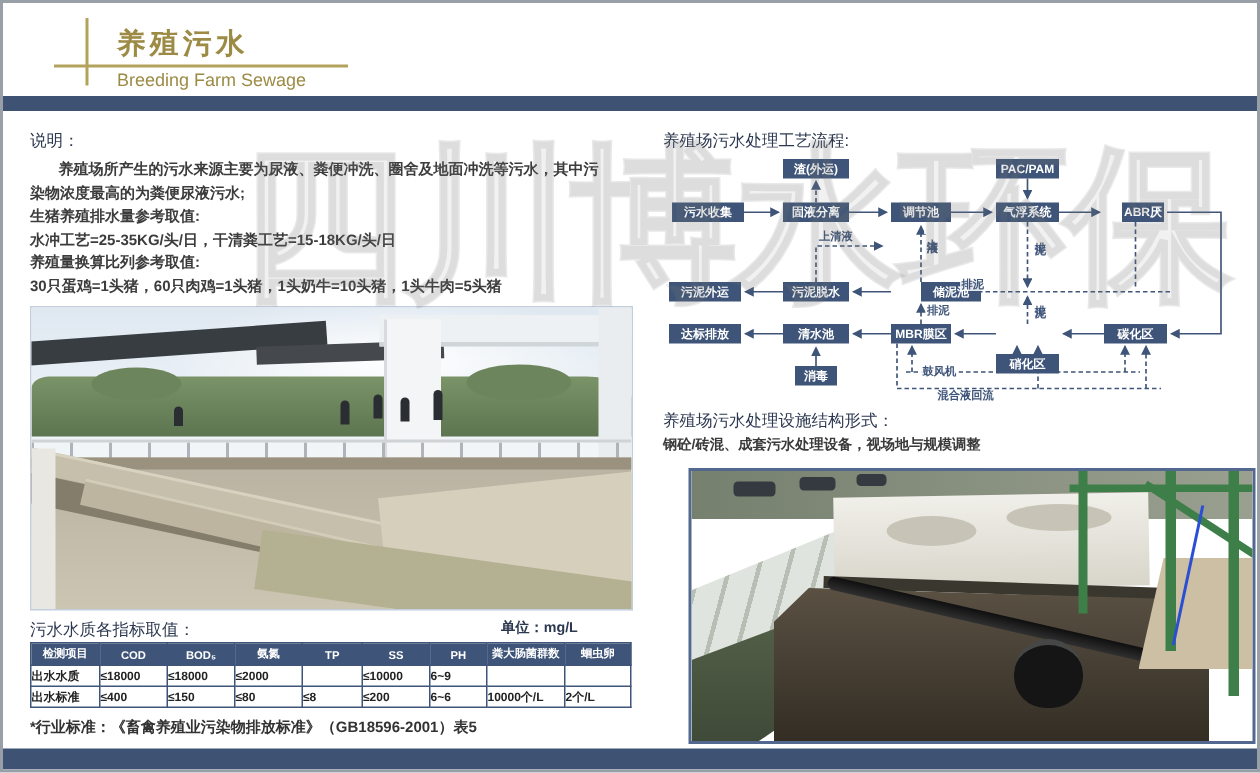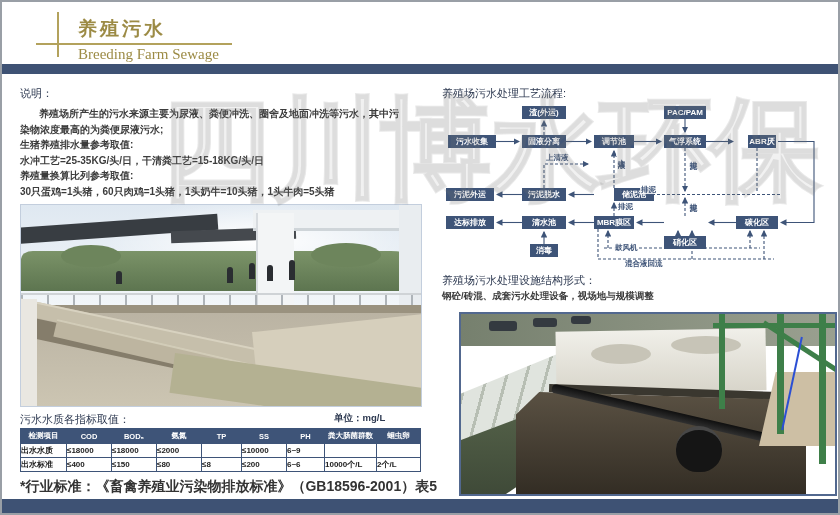--- a/index.html
+++ b/index.html
@@ -3,39 +3,39 @@
 <meta charset="utf-8">
 <style>
   html,body{margin:0;padding:0;background:#c8cccf;}
   #page{position:relative;width:840px;height:515px;background:#fff;border:2px solid #999fa6;
         box-sizing:border-box;overflow:hidden;font-family:"Liberation Sans","DejaVu Sans",sans-serif;}
   .abs{position:absolute;}
   
   .gold-v{left:55px;top:10px;width:2px;height:45px;background:#b3a25c;}
   .gold-h{left:34px;top:41px;width:196px;height:2px;background:#b3a25c;}
   .title{left:76px;top:14px;font-size:19px;font-weight:bold;color:#9c8b45;letter-spacing:3px;}
-  .subtitle{left:76px;top:44px;font-size:15px;color:#9c8b45;font-family:Liberation Serif, serif;}
+  .subtitle{left:76px;top:44px;font-size:12px;color:#9c8b45;}
   .navbar{left:0;top:62px;width:840px;height:10px;background:#3e5274;}
   .footbar{left:0;bottom:0;width:836px;height:14px;background:#3e5274;}
   
   .wm{left:158px;top:92px;font-size:112px;font-weight:bold;line-height:1;letter-spacing:-2px;
       color:rgba(120,120,120,0.10);-webkit-text-stroke:2px rgba(120,120,120,0.16);z-index:6;pointer-events:none;white-space:nowrap;}
   
   .h1{font-size:11px;font-weight:normal;color:#2c3850;}
   .para{left:18px;top:104px;width:402px;font-size:10px;font-weight:600;color:#3c3c3c;line-height:15.5px;}
   .para .ln0{text-indent:1.9em;}
   .photo{overflow:hidden;}
   .lphoto{left:18px;top:202px;width:400px;height:201px;border:1px solid #c3cedd;}
   .rphoto{left:457px;top:310px;width:374px;height:180px;border:2px solid #52688f;}
   .tbl-title{left:18px;top:410px;}
   .unit{left:332px;top:410px;font-size:9.5px;font-weight:bold;color:#2c3850;}
   table.wq{position:absolute;left:18px;top:426px;width:400px;border-collapse:collapse;table-layout:fixed;}
   table.wq th{background:#3e5478;color:#fff;font-size:7.5px;font-weight:bold;height:14px;padding:0;border:1px solid #3e5478;}
   table.wq td{font-size:8px;font-weight:600;color:#222;text-align:left;height:13px;padding:0;border:1px solid #3e5478;background:#fff;}
-  .note{left:18px;top:476px;font-size:14px;font-weight:bold;color:#333;}
+  .note{left:18px;top:476px;font-size:10px;font-weight:bold;color:#333;}
   
   .flowwrap{left:440px;top:100px;width:395px;height:168px;}
   .fb{position:absolute;height:13px;background:#3e5478;color:#fff;font-size:8px;font-weight:bold;
       line-height:13px;text-align:center;z-index:2;}
   .fl{position:absolute;font-size:7.5px;font-weight:bold;color:#3e5478;z-index:3;background:rgba(255,255,255,.85);line-height:8px;padding:0 1px;}
   .vl{writing-mode:vertical-rl;text-orientation:upright;letter-spacing:1px;line-height:8px;}
   .struct-txt{left:440px;top:288px;font-size:9.5px;font-weight:bold;color:#3a3a3a;}
   
   .sky{left:0;top:0;width:100%;height:100px;background:radial-gradient(ellipse at 60% 35%,#fff 0%,rgba(255,255,255,0) 45%),linear-gradient(#dfe8f1,#f2f6f9);}
   .canopy1{left:-8px;top:16px;width:205px;height:16px;background:#383d42;transform:rotate(-4deg);}

